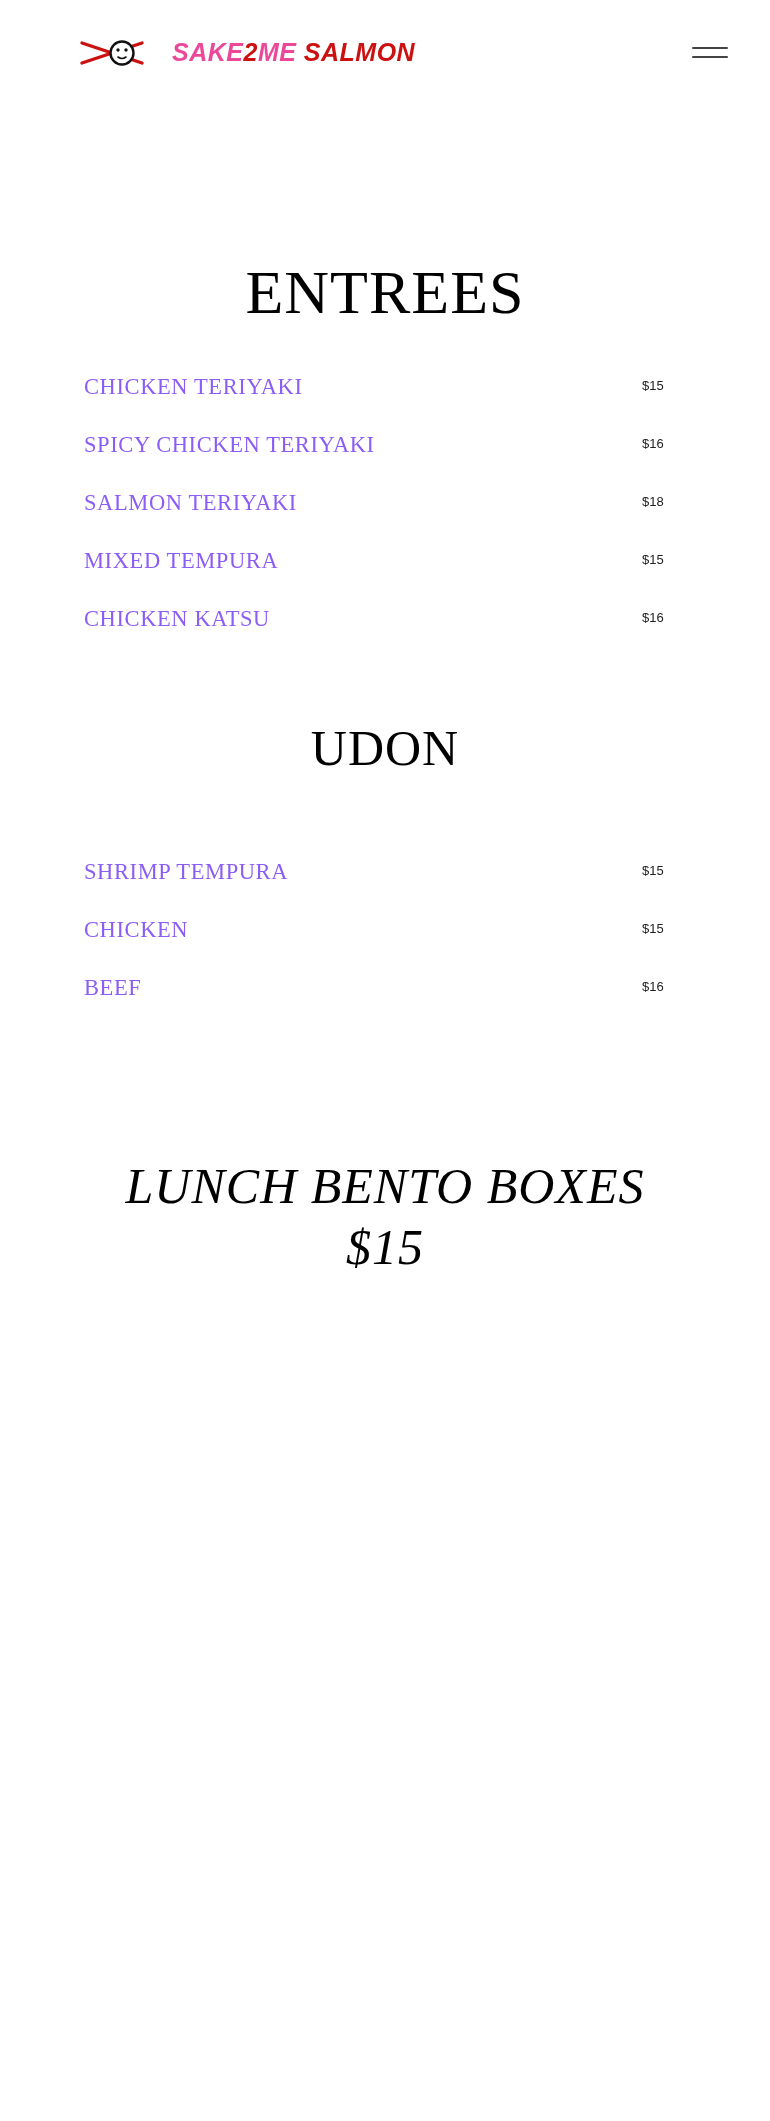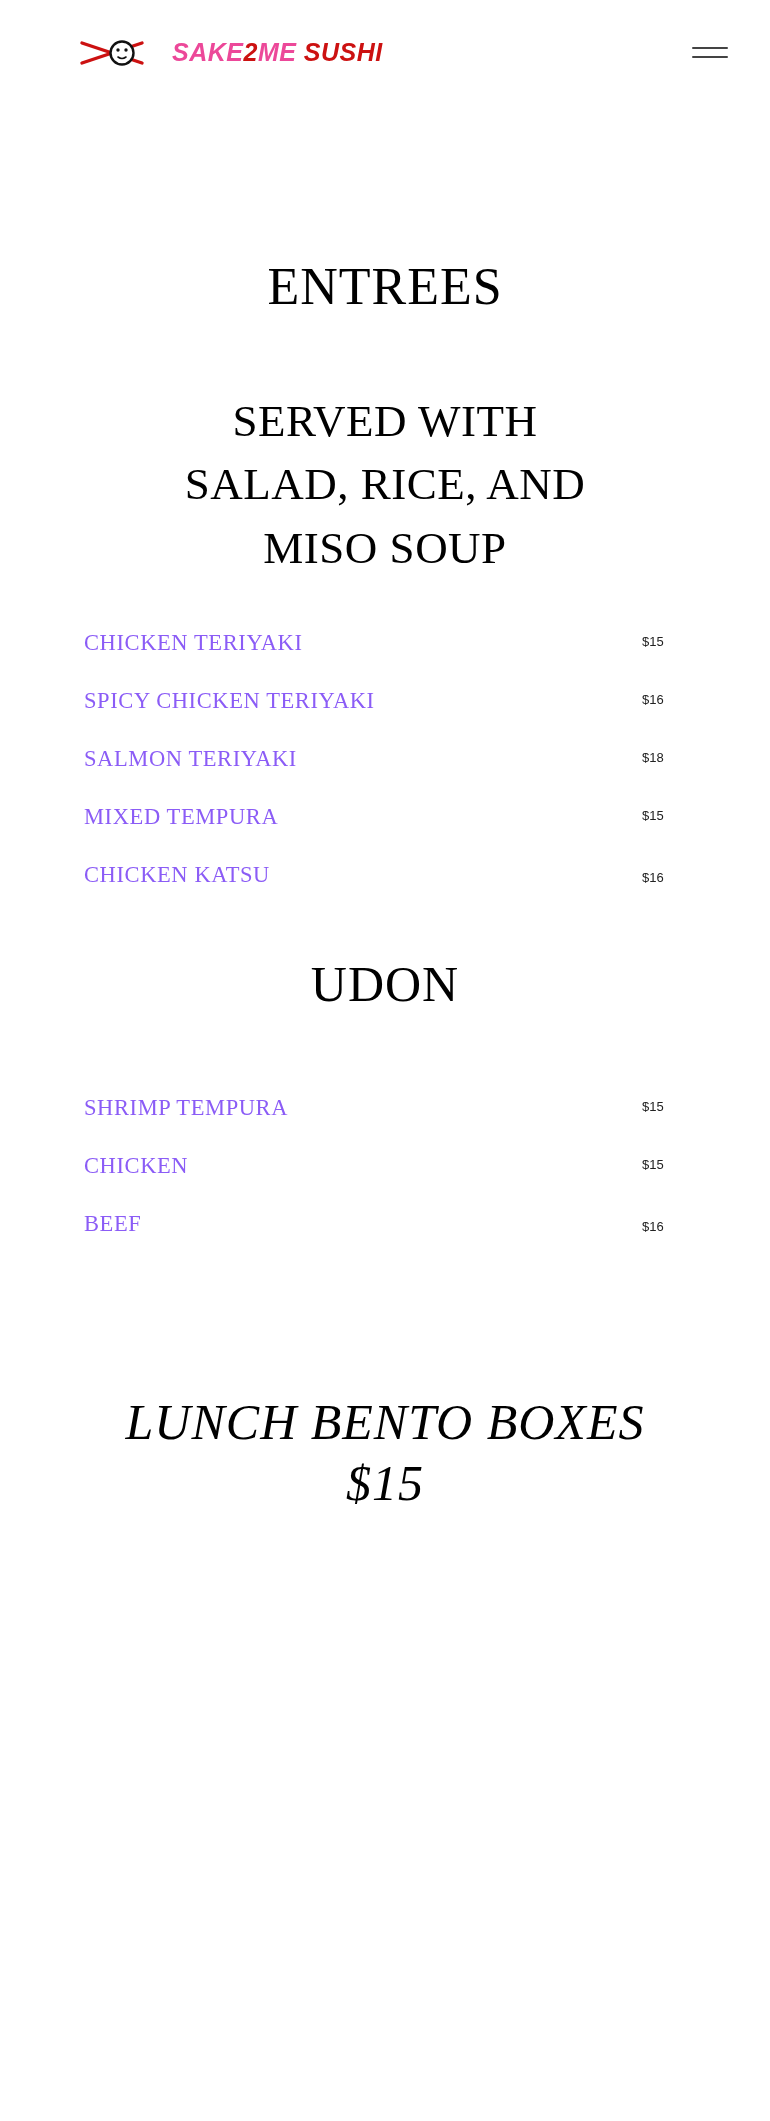--- a/index.html
+++ b/index.html
@@ -79,21 +79,21 @@
   .section-title {
     text-align: center;
     font-family: "Liberation Serif", serif;
     font-weight: normal;
     letter-spacing: 1px;
     margin: 0;
     color: #000000;
   }
 
   .title-entrees {
-    font-size: 52px;
+    font-size: 62px;
     line-height: 1.05;
     margin-top: 155px;
   }
 
   .subtitle {
     text-align: center;
     font-size: 45px;
     line-height: 1.42;
     font-weight: normal;
     margin: 75px auto 0;
@@ -107,21 +107,21 @@
     padding: 0;
     list-style: none;
   }
   .menu-row {
     display: flex;
     align-items: baseline;
     justify-content: space-between;
     padding: 0 0 0 4px;
     margin-bottom: 31px;
   }
-  .menu-row:last-child { margin-bottom: 0; align-items: flex-end; }
+  .menu-row:last-child { margin-bottom: 0; }
   .item-name {
     font-size: 22.5px;
     letter-spacing: 0.6px;
     line-height: 1.2;
     color: #8b5cf6;
     text-transform: uppercase;
     flex: 1 1 auto;
     padding-right: 24px;
   }
   .item-price {
@@ -132,21 +132,21 @@
     flex: none;
     width: 56px;
     text-align: left;
     padding-left: 8px;
     position: relative;
     top: -4px;
   }
 
   .title-udon {
     font-size: 50px;
-    margin-top: 69px;
+    margin-top: 89px;
     line-height: 1.1;
   }
   .udon-list { margin-top: 82px; }
 
   .title-bento {
     font-size: 50px;
     margin-top: 155px;
     line-height: 1.22;
     max-width: 520px;
     margin-left: auto;
@@ -165,35 +165,34 @@
           <line x1="4" y1="7" x2="64" y2="27"></line>
           <line x1="4" y1="27" x2="64" y2="7"></line>
         </g>
         <circle cx="44" cy="17" r="11.5" fill="#ffffff" stroke="#111111" stroke-width="2.4"></circle>
         <circle cx="40" cy="14" r="1.7" fill="#111111"></circle>
         <circle cx="48" cy="14" r="1.7" fill="#111111"></circle>
         <path d="M40 21 q4 3 8 0" stroke="#111111" stroke-width="1.6" fill="none" stroke-linecap="round"></path>
       </svg>
     </span>
     <span class="brand-wordmark">
-      <span class="w-dark">SAKE</span><span class="w-red">2</span><span class="w-dark">ME</span> <span class="w-red">SUSHI</span>
+      <span class="w-dark">SAKE</span><span class="w-red">2</span><span class="w-dark">ME</span> <span class="w-red">SALMON</span>
     </span>
   </a>
 
   <button class="menu-toggle">
     <span></span>
     <span></span>
   </button>
 </header>
 
 <main class="page">
 
   <h1 class="section-title title-entrees">ENTREES</h1>
 
-  <h2 class="subtitle">SERVED WITH SALAD, RICE, AND MISO SOUP</h2>
 
   <ul class="menu-list">
     <li class="menu-row">
       <span class="item-name">CHICKEN TERIYAKI</span>
       <span class="item-price">$15</span>
     </li>
     <li class="menu-row">
       <span class="item-name">SPICY CHICKEN TERIYAKI</span>
       <span class="item-price">$16</span>
     </li>

